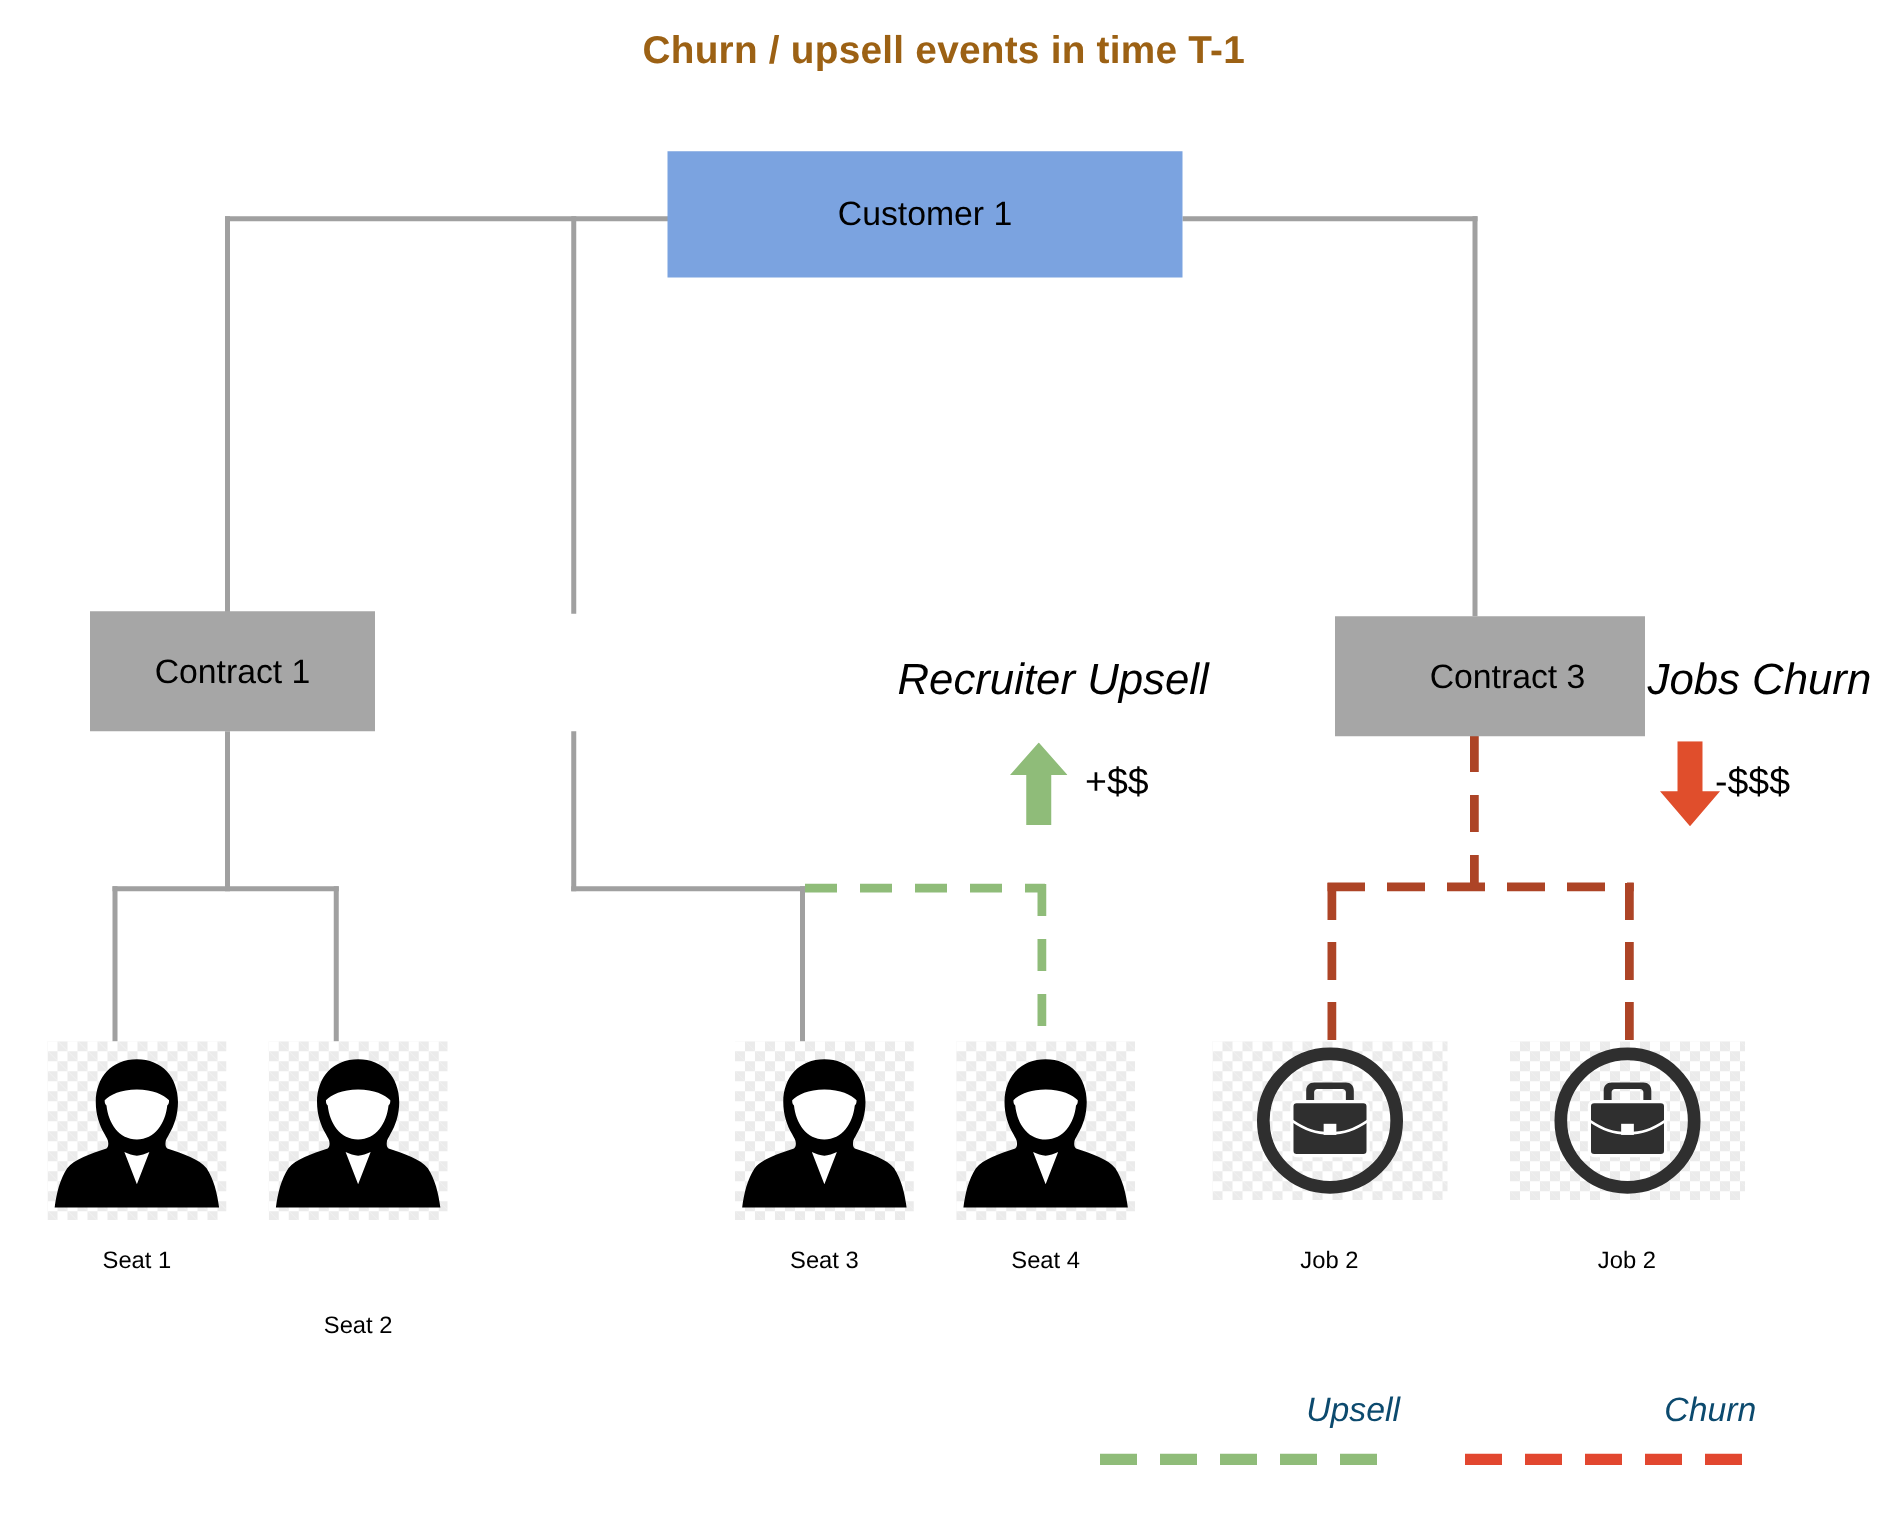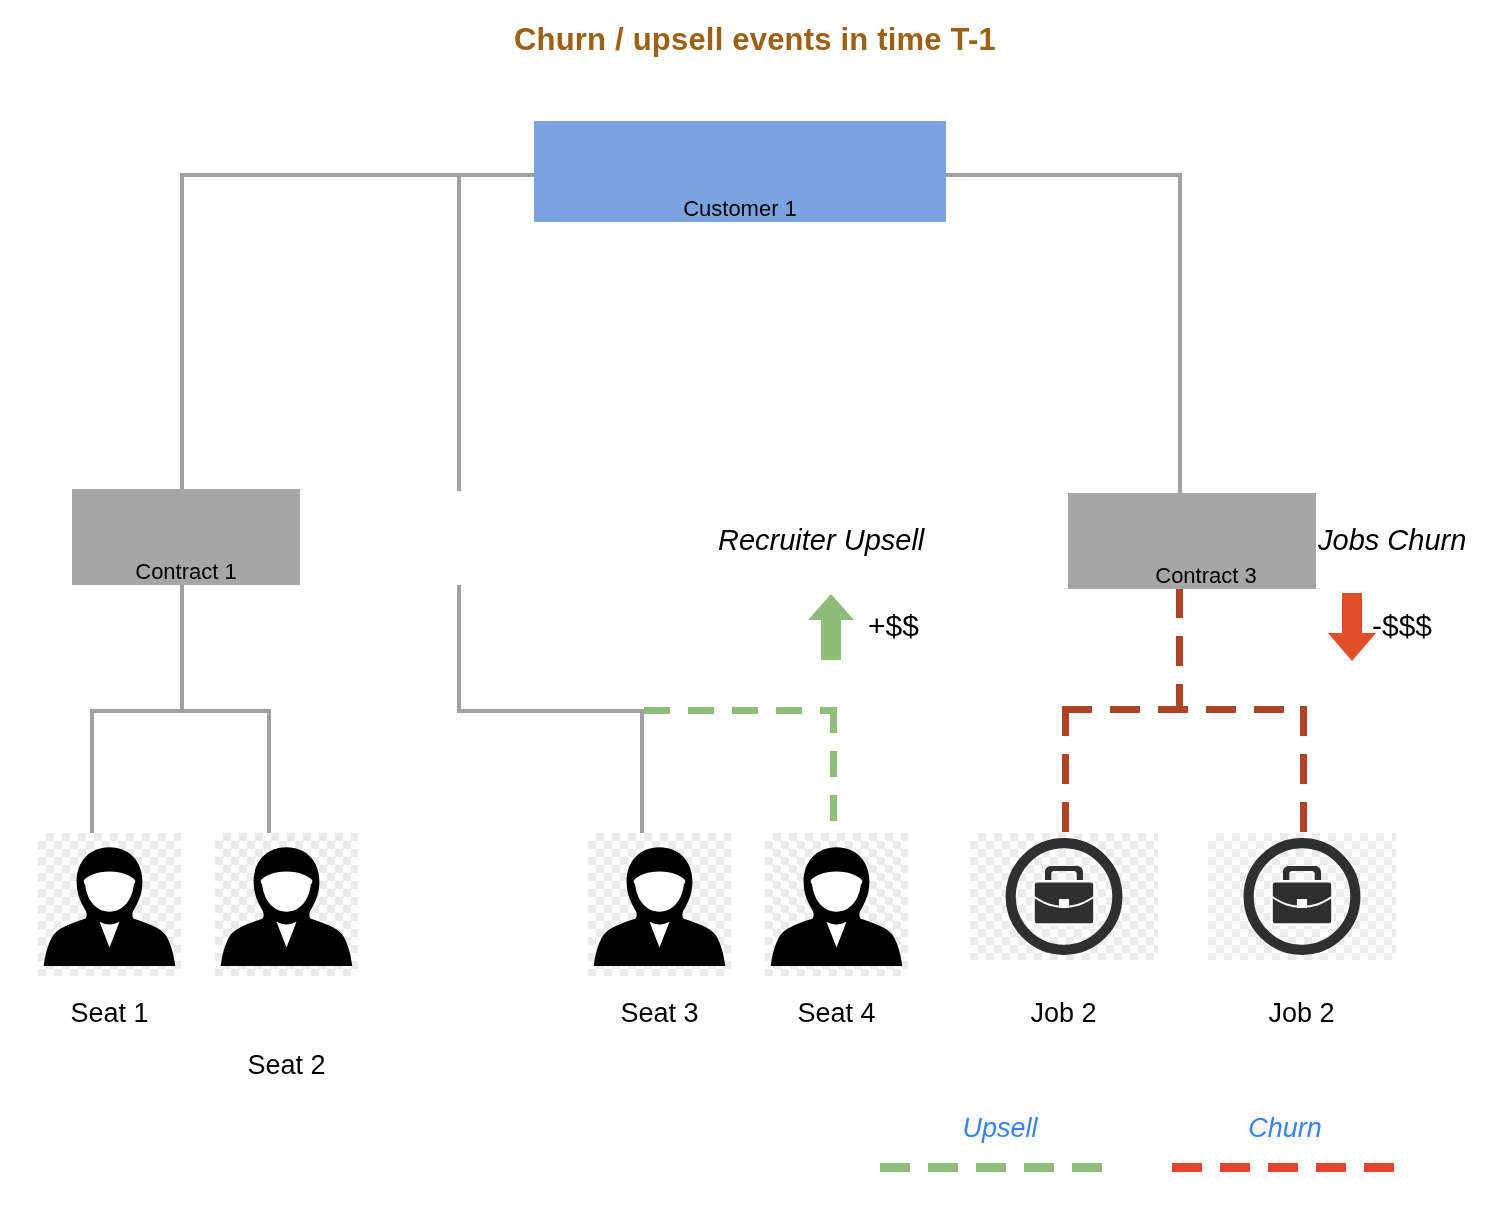--- a/index.html
+++ b/index.html
@@ -7,22 +7,22 @@
   #stage{position:relative;width:1510px;height:1230px;background:#ffffff;overflow:hidden;}
 
   
   .title{
     position:absolute;left:0;top:22px;width:1510px;text-align:center;
     font-size:31px;font-weight:bold;color:#9C6114;letter-spacing:.2px;
   }
 
   
   .node{
-    position:absolute;display:flex;align-items:flex-end;justify-content:center;
-    font-size:22px;color:#000;z-index:5;
+    position:absolute;display:flex;align-items:center;justify-content:center;
+    font-size:27px;color:#000;z-index:5;
   }
   .node.customer{background:#7BA3E0;}
   .node.contract{background:#A6A6A6;}
 
   
   .ln{position:absolute;background:#A0A0A0;z-index:1;}
   .ln.h{height:4px;}
   .ln.v{width:4px;}
 
   
@@ -41,37 +41,37 @@
     background-image:
       linear-gradient(45deg,#ebebeb 25%,transparent 25%,transparent 75%,#ebebeb 75%),
       linear-gradient(45deg,#ebebeb 25%,transparent 25%,transparent 75%,#ebebeb 75%);
     background-size:16px 16px;
     background-position:0 0,8px 8px;
   }
   .tile svg{display:block;width:100%;height:100%;}
 
   
   .ilabel{
-    position:absolute;z-index:5;text-align:center;font-size:27px;color:#000;
+    position:absolute;z-index:5;text-align:center;font-size:19px;color:#000;
   }
 
   
   .evt-label{
-    position:absolute;z-index:6;font-size:29px;font-style:italic;color:#000;white-space:nowrap;
+    position:absolute;z-index:6;font-size:35px;font-style:italic;color:#000;white-space:nowrap;
   }
   .money{
     position:absolute;z-index:6;font-size:30px;color:#000;white-space:nowrap;
   }
   .arrow{position:absolute;z-index:6;}
   .arrow svg{display:block;width:100%;height:100%;}
 
   
   .leg-label{
-    position:absolute;z-index:6;font-size:27px;font-style:italic;color:#3b82f6;
-    text-align:center;white-space:nowrap;
+    position:absolute;z-index:6;font-size:27px;font-style:italic;color:#0c4a6e;
+    text-align:right;white-space:nowrap;
   }
   .leg-swatch{position:absolute;z-index:6;height:9px;}
   .leg-swatch.green{background:repeating-linear-gradient(to right,#8FBC79 0 30px,transparent 30px 48px);}
   .leg-swatch.red{background:repeating-linear-gradient(to right,#E2472F 0 30px,transparent 30px 48px);}
 </style>
 </head>
 <body>
 
 <div id="stage">
 

